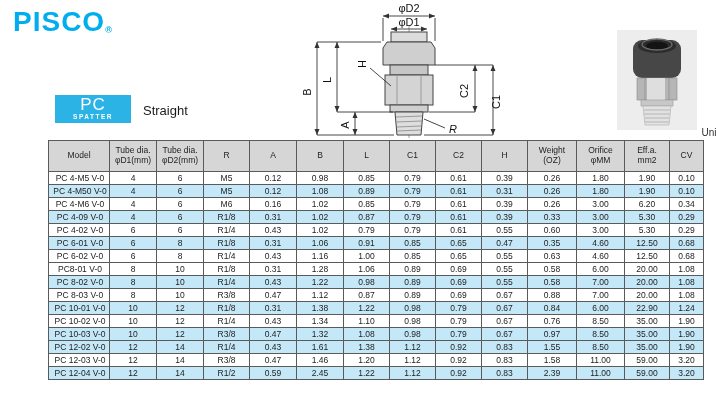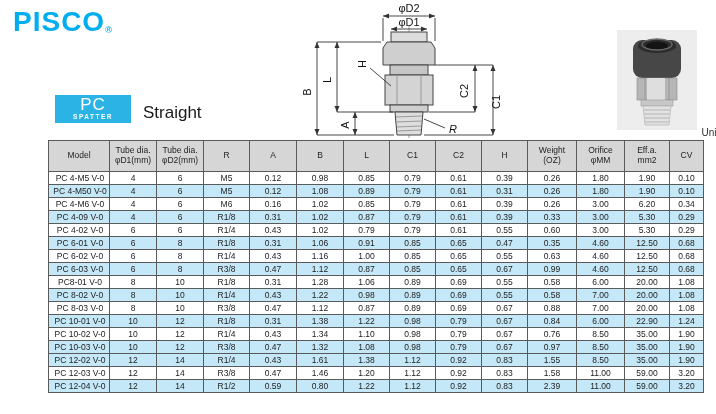--- a/index.html
+++ b/index.html
@@ -9,21 +9,21 @@
   
   .logo{position:absolute;left:13px;top:8px;font-weight:bold;font-size:28px;
         letter-spacing:1px;color:#00AEEF;line-height:1;}
   .logo .reg{font-size:9px;font-weight:bold;vertical-align:-2px;letter-spacing:0;}
 
   
   .badge{position:absolute;left:55px;top:95px;width:76px;height:28px;background:#2BB3E6;
          text-align:center;color:#fff;}
   .badge .code{font-weight:normal;font-size:17px;line-height:17px;margin-top:1px;letter-spacing:1px;}
   .badge .sub{font-weight:bold;font-size:6.5px;letter-spacing:1.5px;line-height:8px;}
-  .type-label{position:absolute;left:143px;top:103px;font-size:17px;color:#1a1a1a;}
+  .type-label{position:absolute;left:143px;top:103px;font-size:13px;color:#1a1a1a;}
 
   .unit{position:absolute;right:6px;top:127px;font-size:10px;color:#333;}
 
   .diagram{position:absolute;left:287px;top:2px;}
   .photo{position:absolute;left:617px;top:30px;}
 
   
   .tbl-wrap{position:absolute;left:48px;top:140px;width:655px;}
   table{border-collapse:collapse;table-layout:fixed;width:655px;font-size:8.5px;}
   th,td{border:1px solid #5a5a5a;text-align:center;padding:0 1px;overflow:hidden;}
@@ -282,36 +282,20 @@
             <td>1.16</td>
             <td>1.00</td>
             <td>0.85</td>
             <td>0.65</td>
             <td>0.55</td>
             <td>0.63</td>
             <td>4.60</td>
             <td>12.50</td>
             <td>0.68</td>
           </tr>
-          <tr class="alt">
-            <td class="model">PC 6-03 V-0</td>
-            <td>6</td>
-            <td>8</td>
-            <td>R3/8</td>
-            <td>0.47</td>
-            <td>1.12</td>
-            <td>0.87</td>
-            <td>0.85</td>
-            <td>0.65</td>
-            <td>0.67</td>
-            <td>0.99</td>
-            <td>4.60</td>
-            <td>12.50</td>
-            <td>0.68</td>
-          </tr>
           <tr>
             <td class="model">PC8-01 V-0</td>
             <td>8</td>
             <td>10</td>
             <td>R1/8</td>
             <td>0.31</td>
             <td>1.28</td>
             <td>1.06</td>
             <td>0.89</td>
             <td>0.69</td>
@@ -432,21 +416,21 @@
             <td>11.00</td>
             <td>59.00</td>
             <td>3.20</td>
           </tr>
           <tr class="alt">
             <td class="model">PC 12-04 V-0</td>
             <td>12</td>
             <td>14</td>
             <td>R1/2</td>
             <td>0.59</td>
-            <td>0.80</td>
+            <td>2.45</td>
             <td>1.22</td>
             <td>1.12</td>
             <td>0.92</td>
             <td>0.83</td>
             <td>2.39</td>
             <td>11.00</td>
             <td>59.00</td>
             <td>3.20</td>
           </tr>
         </tbody>

